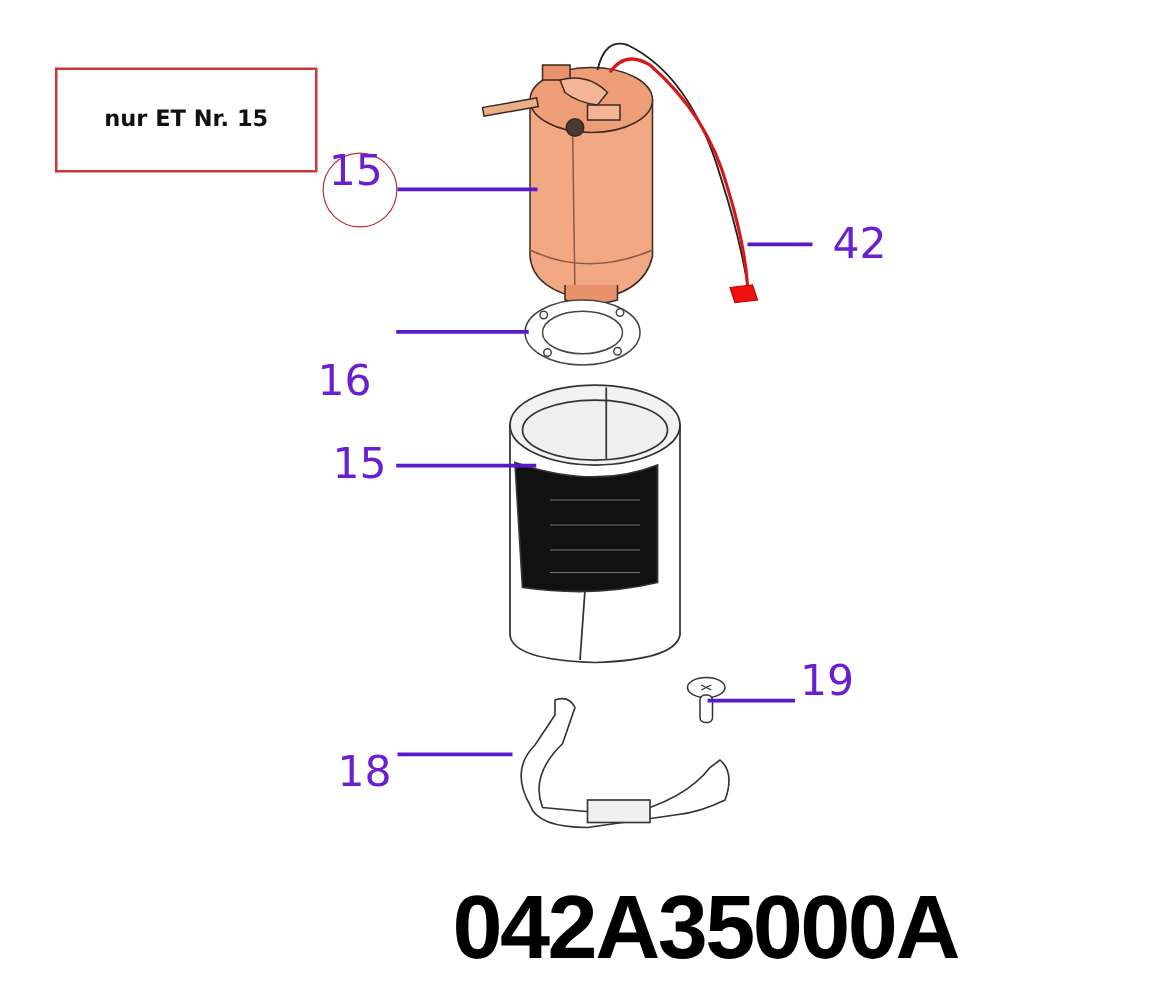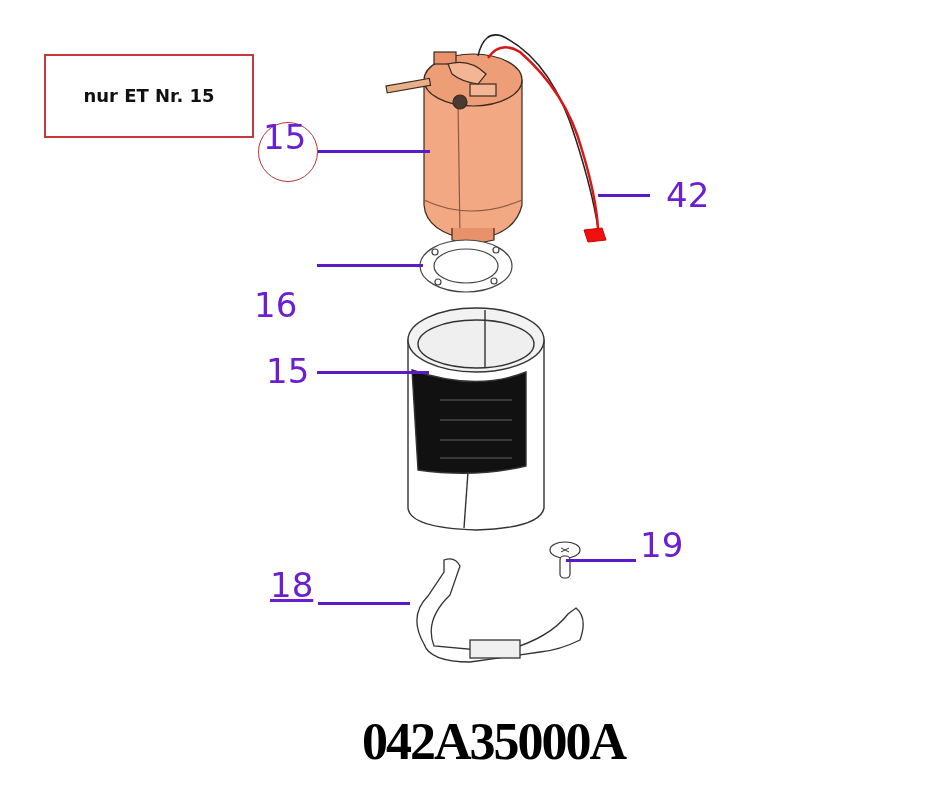--- a/index.html
+++ b/index.html
@@ -2,21 +2,21 @@
 <html><head>
 <meta charset="utf-8">
 <style>
   html, body { margin:0; padding:0; background:#ffffff; }
   body { width:940px; height:788px; position:relative; overflow:hidden; font-family:"DejaVu Sans", sans-serif; }
   .note-box { position:absolute; left:44px; top:54px; width:210px; height:84px; border:2.5px solid #c9363b; box-sizing:border-box;
     display:flex; flex-direction:column; align-items:center; justify-content:center; font-family:"DejaVu Sans", sans-serif; font-weight:bold; font-size:18px; color:#111; line-height:30px; }
   .callout { position:absolute; color:#6a1fd1; font-family:"DejaVu Sans", sans-serif; font-size:34px; line-height:34px; }
   .leader { position:absolute; height:3px; background:#5b1ac9; }
   .circle15 { position:absolute; left:258px; top:122px; width:60px; height:60px; border:1.5px solid #b7333a; border-radius:50%; box-sizing:border-box; }
-  .part-no { position:absolute; left:362px; top:700px; font-family:Liberation Serif, serif; font-weight:bold; font-size:52px; letter-spacing:-2px; color:#000; line-height:84px; }
+  .part-no { position:absolute; left:362px; top:700px; font-family:Liberation Sans, sans-serif; font-weight:bold; font-size:72px; letter-spacing:-2px; color:#000; line-height:84px; }
   svg { position:absolute; left:0; top:0; }
 </style>
 </head>
 <body>
 
 <div class="note-box">
   <span>nur ET Nr. 15</span>
 </div>
 
 <svg width="940" height="788">
@@ -85,16 +85,16 @@
 
 <span class="callout" style="left:254px;top:248px;margin-top:40px;">16</span>
 <div class="leader" style="left:317px;top:264px;width:106px;"></div>
 
 <span class="callout" style="left:266px;top:354px;">15</span>
 <div class="leader" style="left:317px;top:371px;width:112px;"></div>
 
 <span class="callout" style="left:640px;top:528px;">19</span>
 <div class="leader" style="left:566px;top:559px;width:70px;"></div>
 
-<span class="callout" style="left:270px;top:568px;text-decoration:underline;">18</span>
+<span class="callout" style="left:270px;top:601px;">18</span>
 <div class="leader" style="left:318px;top:602px;width:92px;"></div>
 
 <div class="part-no">042A35000A</div>
 
 </body></html>

